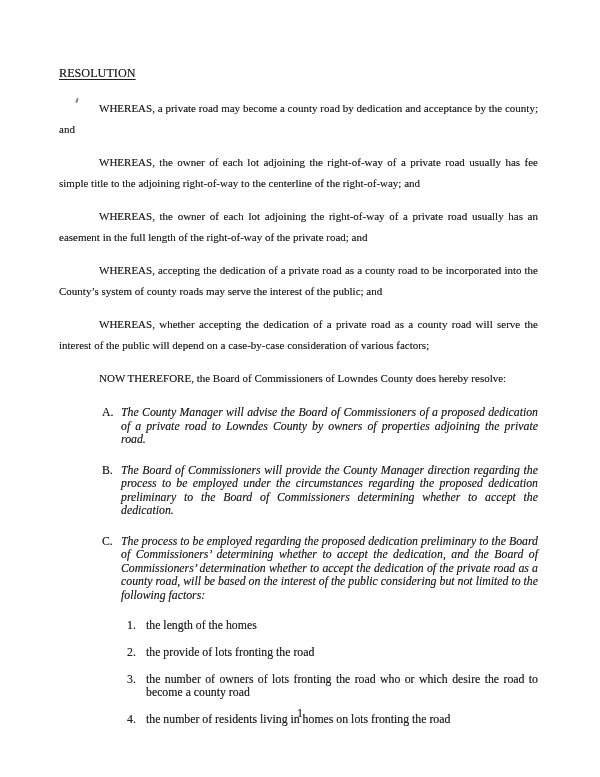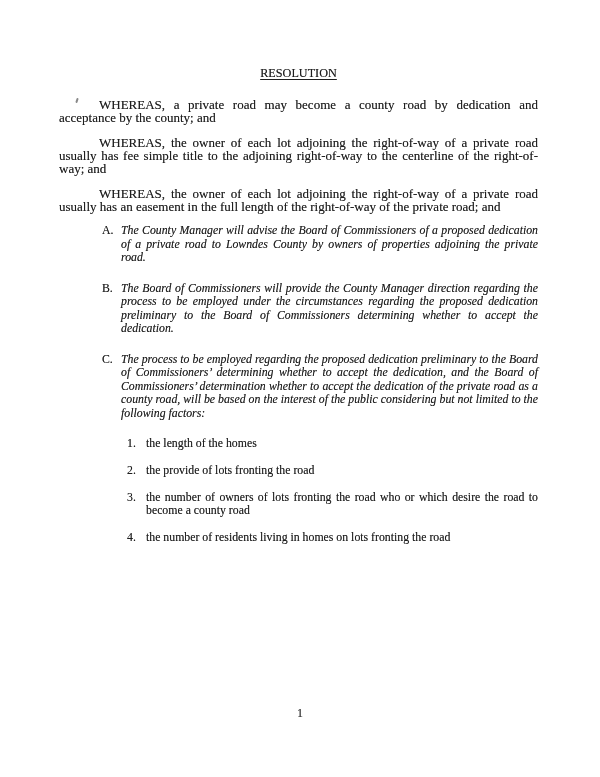--- a/index.html
+++ b/index.html
@@ -17,32 +17,31 @@
   .page {
     position: relative;
     box-sizing: border-box;
     width: 600px;
     height: 777px;
     padding: 66px 62px 0 59px;
     background: #ffffff;
     text-shadow: 0 0 0.4px rgba(30,30,30,0.55);
   }
   .title-block {
-    text-align: center;
     font-size: 12.2px;
     line-height: 15px;
     margin: 0 0 17px 0;
   }
   .title-line {
     text-decoration: underline;
     text-underline-offset: 2px;
   }
   .para {
-    font-size: 13px;
-    line-height: 13px;
+    font-size: 11px;
+    line-height: 21px;
     text-align: justify;
     text-indent: 40px;
     margin: 12px 0 11px 0;
   }
   .para.resolve {
     margin-bottom: 17px;
   }
   .litem {
     display: flex;
     margin: 0 0 17px 43px;
@@ -99,20 +98,23 @@
 
   <span class="speck"></span>
 
   <div class="title-block">
     <div><span class="title-line">RESOLUTION</span></div>
   </div>
 
   <p class="para">WHEREAS, a private road may become a county road by dedication and acceptance by the county; and</p>
   <p class="para">WHEREAS, the owner of each lot adjoining the right-of-way of a private road usually has fee simple title to the adjoining right-of-way to the centerline of the right-of-way; and</p>
   <p class="para">WHEREAS, the owner of each lot adjoining the right-of-way of a private road usually has an easement in the full length of the right-of-way of the private road; and</p>
+  <p class="para">WHEREAS, accepting the dedication of a private road as a county road to be incorporated into the County’s system of county roads may serve the interest of the public; and</p>
+  <p class="para">WHEREAS, whether accepting the dedication of a private road as a county road will serve the interest of the public will depend on a case-by-case consideration of various factors;</p>
+  <p class="para resolve">NOW THEREFORE, the Board of Commissioners of Lowndes County does hereby resolve:</p>
 
   <div class="litem">
     <span class="marker">A.</span>
     <span class="text">The County Manager will advise the Board of Commissioners of a proposed dedication of a private road to Lowndes County by owners of properties adjoining the private road.</span>
   </div>
   <div class="litem">
     <span class="marker">B.</span>
     <span class="text">The Board of Commissioners will provide the County Manager direction regarding the process to be employed under the circumstances regarding the proposed dedication preliminary to the Board of Commissioners determining whether to accept the dedication.</span>
   </div>
   <div class="litem">

